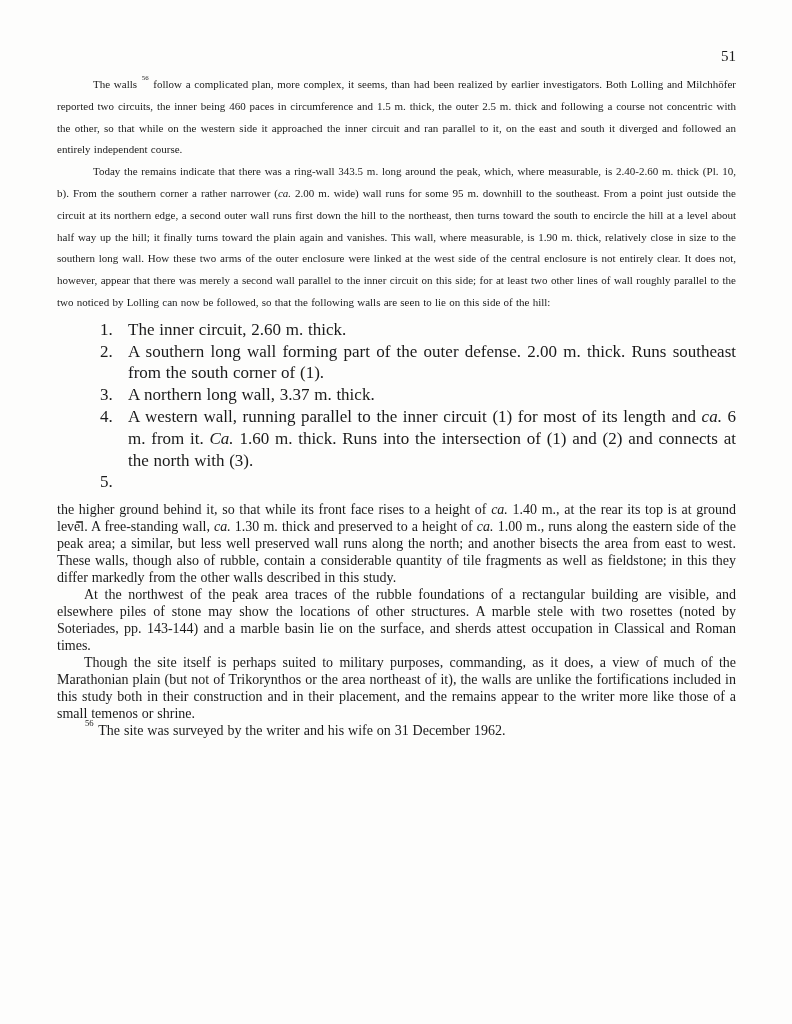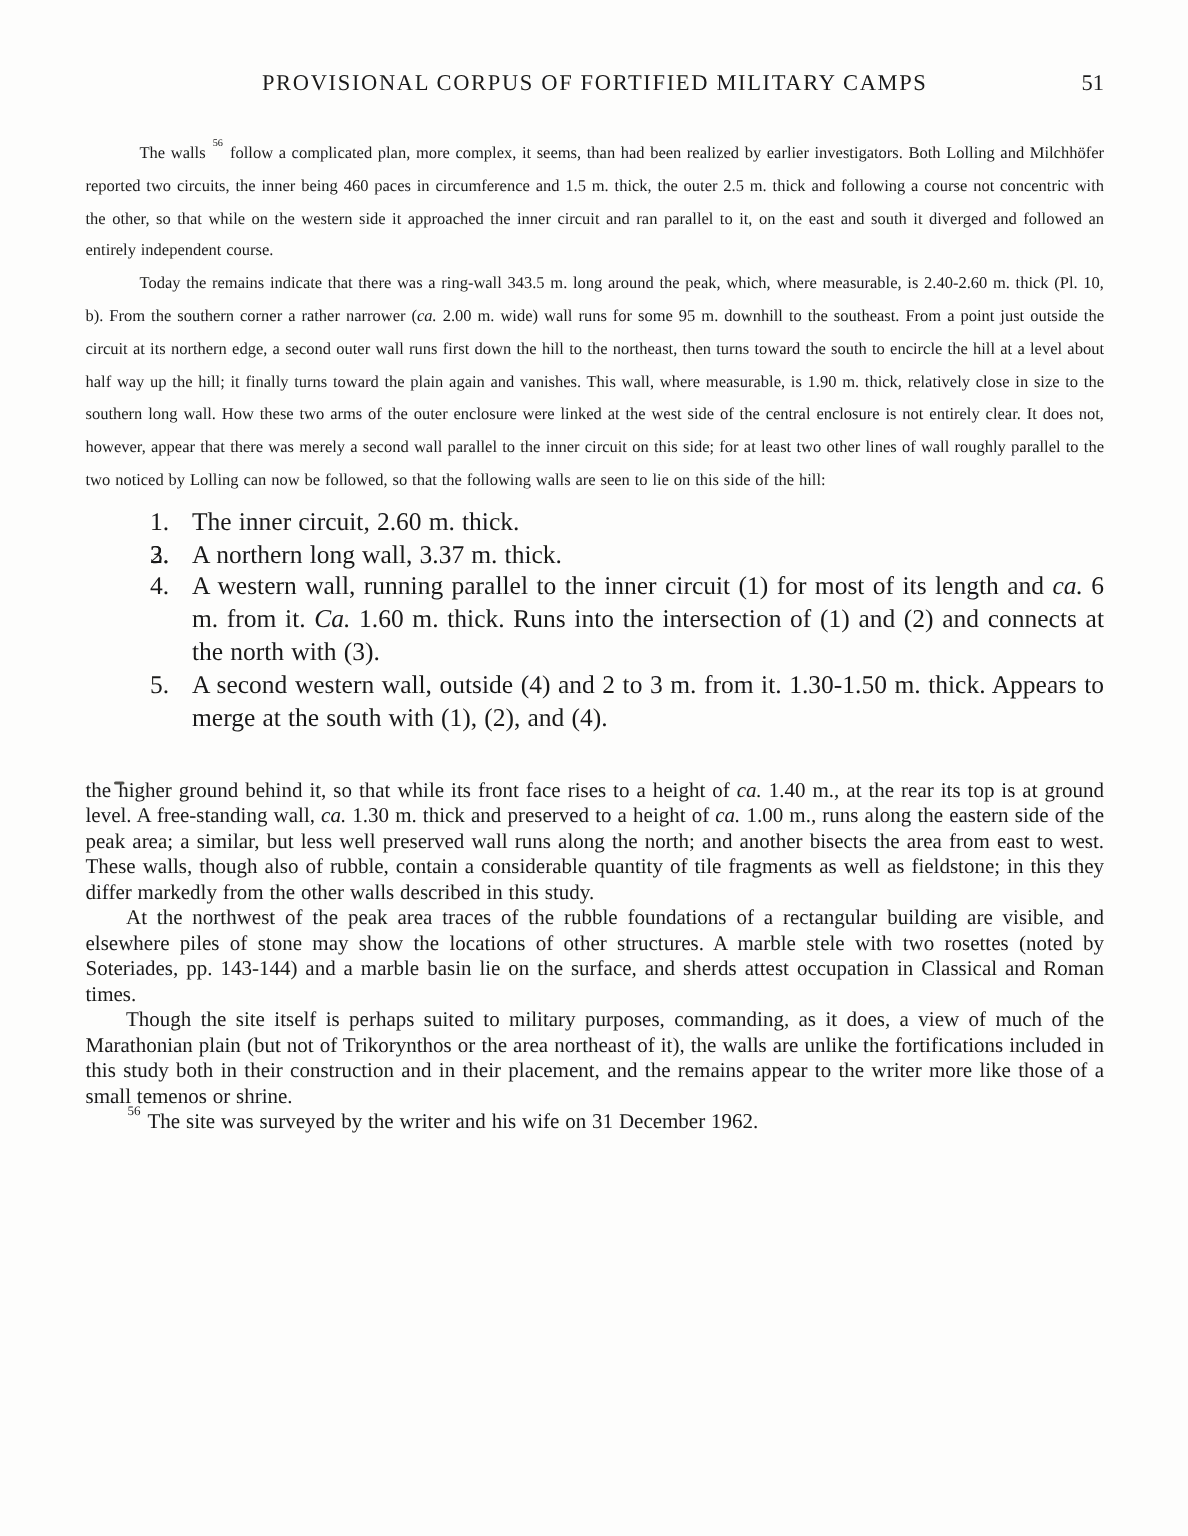--- a/index.html
+++ b/index.html
@@ -90,46 +90,45 @@
   }
 </style>
 </head>
 <body>
 
 <div class="page">
 
   <div class="column">
 
     <header class="running-head">
-      <span>PROVISIONAL CORPUS OF FORTIFIED MILITARY CAMPS</span>
       <span class="page-num">51</span>
     </header>
 
     <p class="para body indent"><span>The walls </span><sup class="fn-ref">56</sup><span> follow a complicated plan, more complex, it seems, than had been realized by earlier investigators.  Both Lolling and Milchhöfer reported two circuits, the inner being 460 paces in circumference and 1.5 m. thick, the outer 2.5 m. thick and following a course not concentric with the other, so that while on the western side it approached the inner circuit and ran parallel to it, on the east and south it diverged and followed an entirely independent course.</span></p>
     <p class="para body indent"><span>Today the remains indicate that there was a ring-wall 343.5 m. long around the peak, which, where measurable, is 2.40-2.60 m. thick (Pl. 10, b).  From the southern corner a rather narrower (</span><em class="it">ca.</em><span> 2.00 m. wide) wall runs for some 95 m. downhill to the southeast.  From a point just outside the circuit at its northern edge, a second outer wall runs first down the hill to the northeast, then turns toward the south to encircle the hill at a level about half way up the hill; it finally turns toward the plain again and vanishes.  This wall, where measurable, is 1.90 m. thick, relatively close in size to the southern long wall.  How these two arms of the outer enclosure were linked at the west side of the central enclosure is not entirely clear.  It does not, however, appear that there was merely a second wall parallel to the inner circuit on this side; for at least two other lines of wall roughly parallel to the two noticed by Lolling can now be followed, so that the following walls are seen to lie on this side of the hill:</span></p>
 
     <ol class="wall-list">
       <li>
         <span class="num">1.</span>
         <span><span>The inner circuit, 2.60 m. thick.</span></span>
       </li>
       <li>
         <span class="num">2.</span>
+        <span><span>A southern long wall forming part of the outer defense.  2.00 m. thick.  Runs southeast from the south corner of (1).</span></span>
       </li>
       <li>
         <span class="num">3.</span>
         <span><span>A northern long wall, 3.37 m. thick.</span></span>
       </li>
       <li>
         <span class="num">4.</span>
         <span><span>A western wall, running parallel to the inner circuit (1) for most of its length and </span><em class="it">ca.</em><span> 6 m. from it.  </span><em class="it">Ca.</em><span> 1.60 m. thick.  Runs into the intersection of (1) and (2) and connects at the north with (3).</span></span>
       </li>
       <li>
         <span class="num">5.</span>
-        <span><span>A second western wall, outside (4) and 2 to 3 m. from it.  1.30-1.50 m. thick.  Appears to merge at the south with (1), (2), and (4).</span></span>
       </li>
     </ol>
 
     <section class="small-block">
       <p class="para small"><span>the higher ground behind it, so that while its front face rises to a height of </span><em class="it">ca.</em><span> 1.40 m., at the rear its top is at ground level.  A free-standing wall, </span><em class="it">ca.</em><span> 1.30 m. thick and preserved to a height of </span><em class="it">ca.</em><span> 1.00 m., runs along the eastern side of the peak area; a similar, but less well preserved wall runs along the north; and another bisects the area from east to west.  These walls, though also of rubble, contain a considerable quantity of tile fragments as well as fieldstone; in this they differ markedly from the other walls described in this study.</span></p>
       <p class="para small indent-sm"><span>At the northwest of the peak area traces of the rubble foundations of a rectangular building are visible, and elsewhere piles of stone may show the locations of other structures.  A marble stele with two rosettes (noted by Soteriades, pp. 143-144) and a marble basin lie on the surface, and sherds attest occupation in Classical and Roman times.</span></p>
       <p class="para small indent-sm"><span>Though the site itself is perhaps suited to military purposes, commanding, as it does, a view of much of the Marathonian plain (but not of Trikorynthos or the area northeast of it), the walls are unlike the fortifications included in this study both in their construction and in their placement, and the remains appear to the writer more like those of a small temenos or shrine.</span></p>
       <p class="para small indent-sm"><sup class="fn-ref">56</sup><span> The site was surveyed by the writer and his wife on 31 December 1962.</span></p>
     </section>
 

